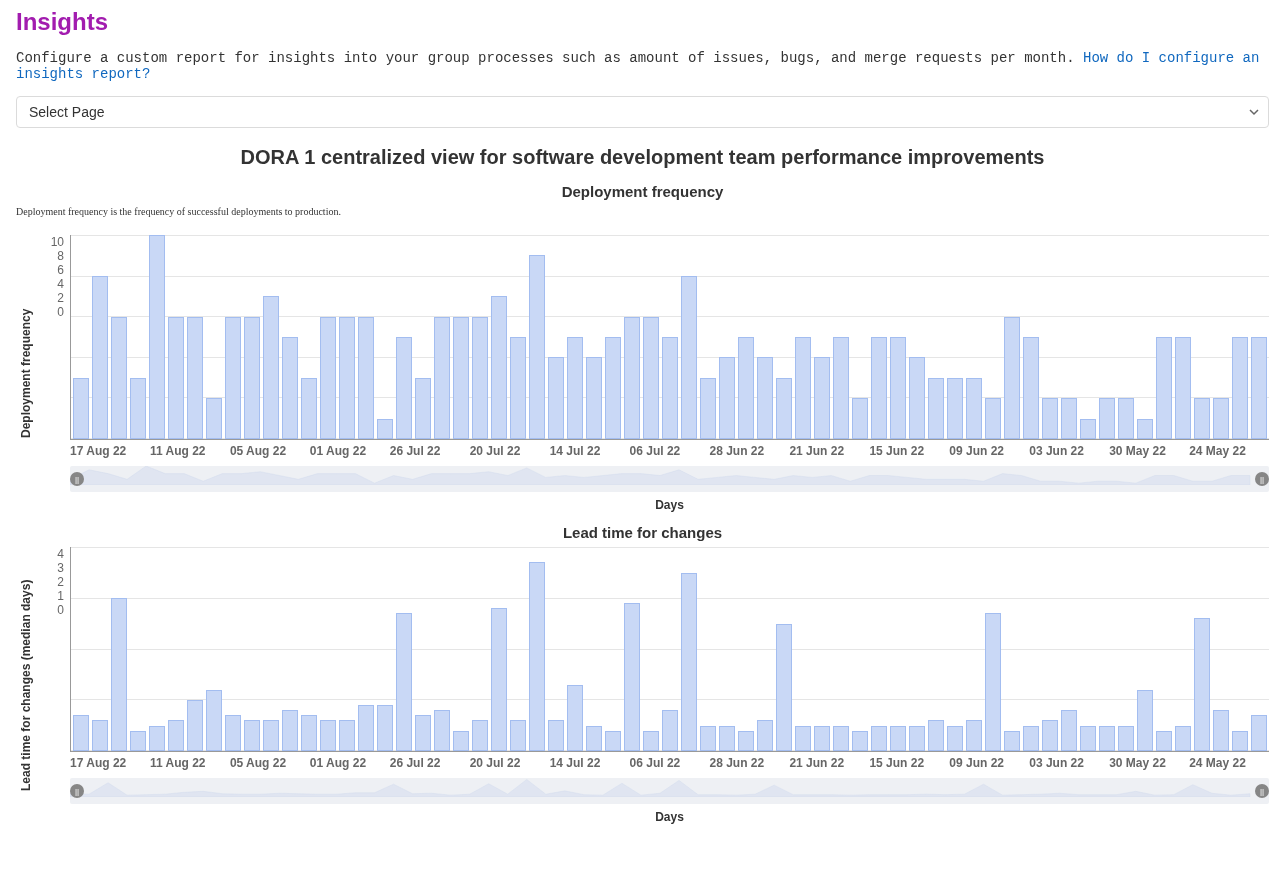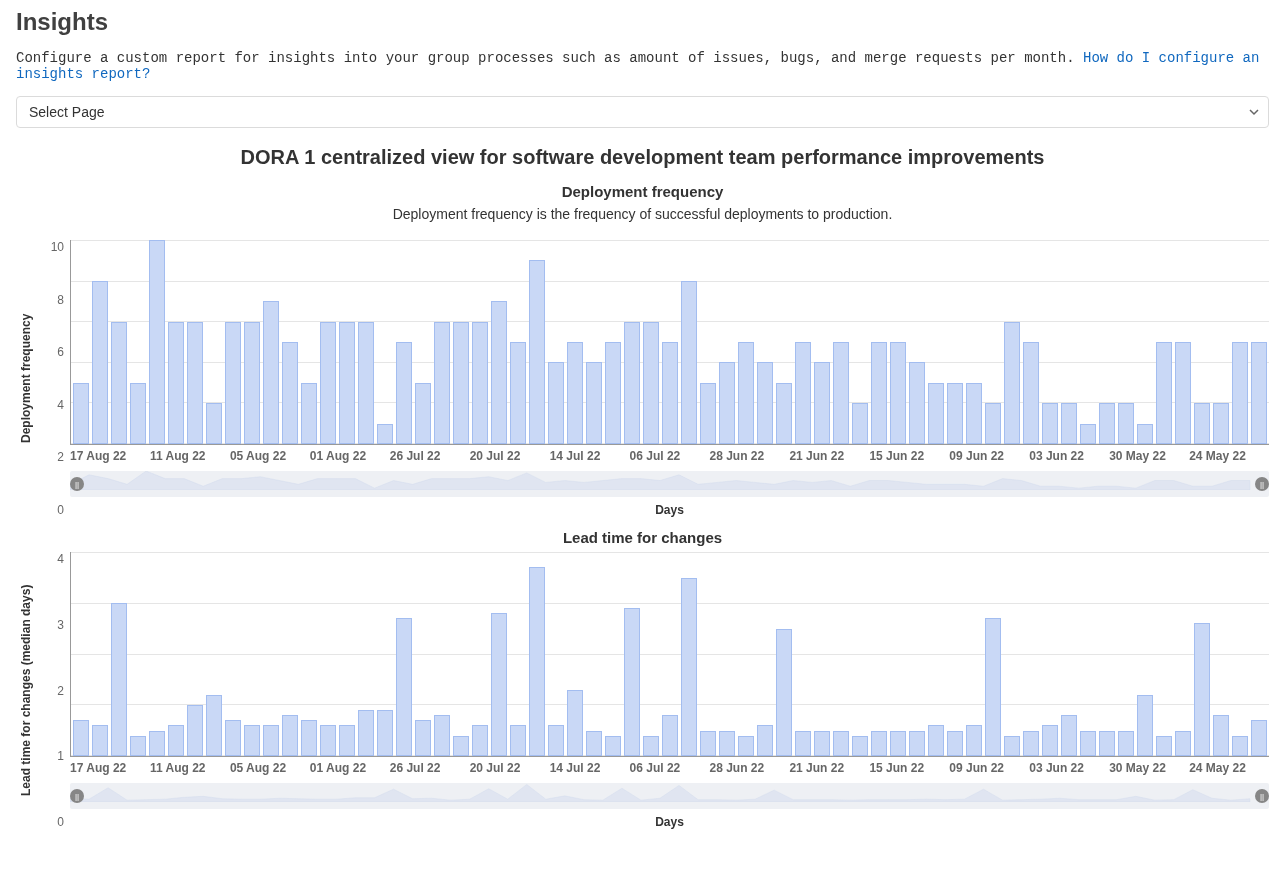--- a/index.html
+++ b/index.html
@@ -7,21 +7,21 @@
     margin: 0;
     padding: 0 16px 16px 16px;
     font-family: -apple-system, BlinkMacSystemFont, "Segoe UI", Helvetica, Arial, sans-serif;
     color: #333;
     background: #fff;
   }
   h1.page-title {
     font-size: 24px;
     font-weight: 600;
     margin: 8px 0 12px 0;
-    color: #404040;
+    color: #a21caf;
   }
   .description {
     font-size: 14px;
     color: #333;
     margin-bottom: 14px;
     font-family: Liberation Mono, monospace;
   }
   .description a {
     color: #1068bf;
     text-decoration: none;
@@ -56,44 +56,45 @@
     margin: 6px 0 14px 0;
   }
   .chart-block { margin-bottom: 12px; }
   .chart-title {
     text-align: center;
     font-size: 15px;
     font-weight: 700;
     margin: 4px 0 6px 0;
   }
   .chart-subtitle {
-    text-align: center;
-    font-size: 14px;
+    text-align: left;
+    font-size: 10px;
     margin: 0 0 18px 0;
+    font-family: Liberation Serif, serif;
   }
   .chart-row {
     display: flex;
     align-items: stretch;
   }
   .ylabel {
     writing-mode: vertical-rl;
     transform: rotate(180deg);
     font-size: 12px;
     font-weight: 600;
     text-align: center;
     padding: 0 2px;
     width: 20px;
     display:flex;
     align-items:center;
     justify-content:center;
   }
   .yaxis {
     display: flex;
     flex-direction: column;
-    justify-content: space-between;
+    justify-content: flex-start;
     font-size: 12px;
     color: #666;
     text-align: right;
     padding-right: 6px;
     width: 34px;
   }
   .plot-wrap { flex: 1; }
   .plot {
     position: relative;
     height: 205px;

